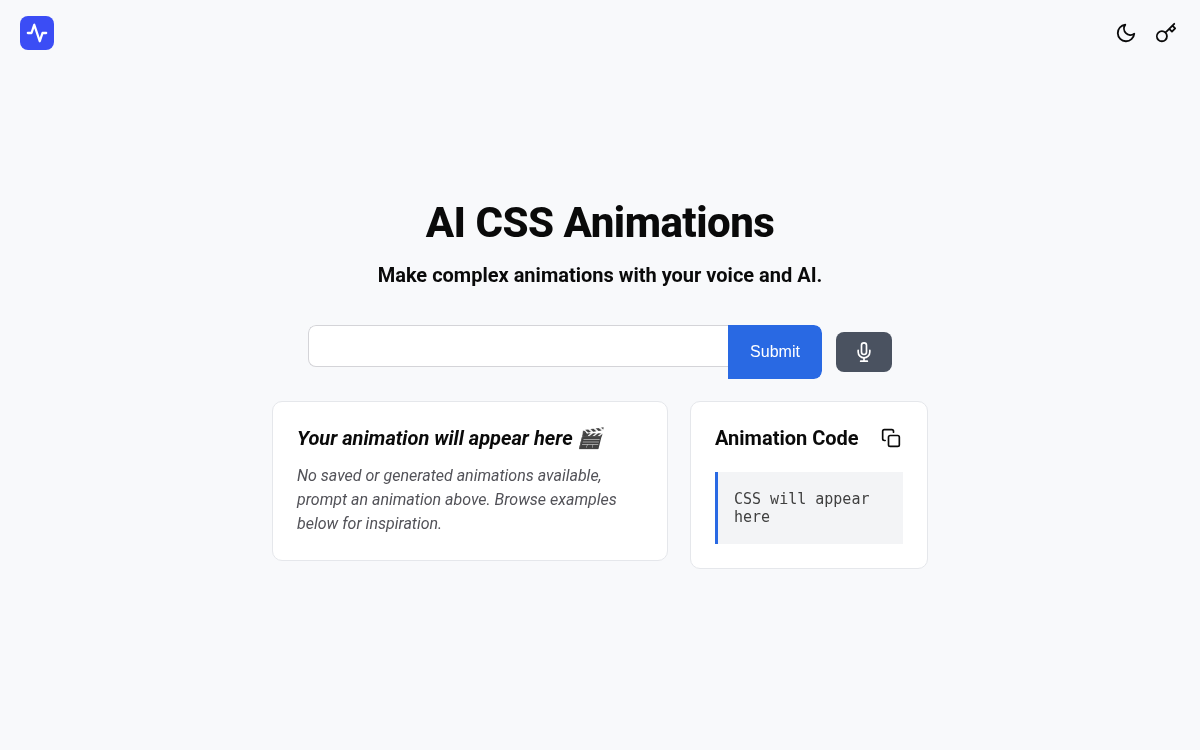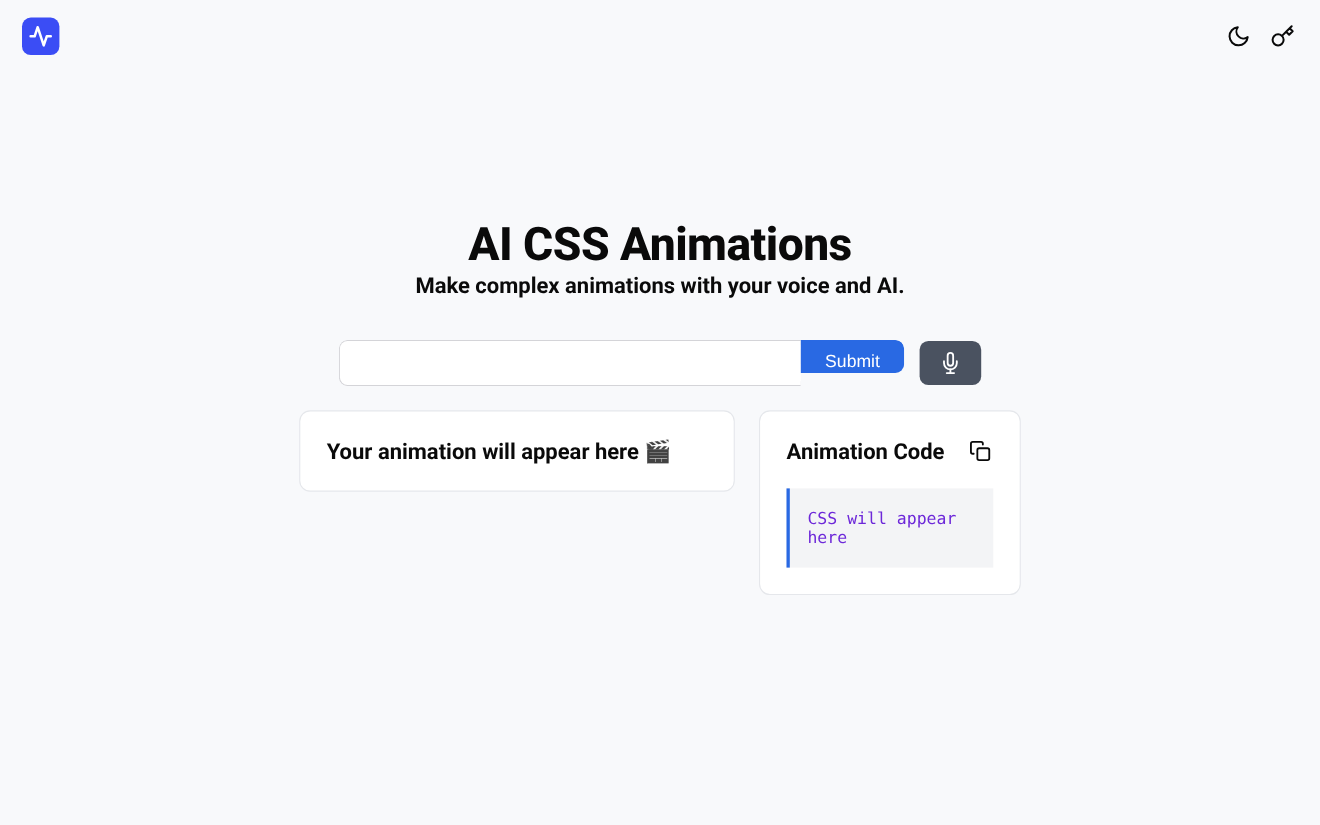--- a/index.html
+++ b/index.html
@@ -62,21 +62,21 @@
       text-align: center;
       letter-spacing: -0.5px;
       margin-top: 32px;
     }
 
     .subtitle {
       font-size: 20px;
       font-weight: 700;
       color: #0a0a0a;
       text-align: center;
-      margin-top: 0;
+      margin-top: 16px;
     }
 
     .input-row {
       display: flex;
       align-items: center;
       gap: 14px;
       margin-top: 38px;
     }
 
     .input-group {
@@ -91,21 +91,21 @@
       border: 1px solid #d4d4d8;
       border-right: none;
       border-radius: 8px 0 0 8px;
       padding: 0 14px;
       font-size: 15px;
       background: #fff;
       outline: none;
     }
 
     .submit-btn {
-      height: 30px;
+      height: 54px;
       padding: 12px 22px;
       background: #2969e3;
       color: #fff;
       border: none;
       font-size: 16px;
       font-weight: 500;
       cursor: pointer;
       border-radius: 0 8px 8px 0;
     }
 
@@ -130,20 +130,21 @@
 
     .card {
       background: #fff;
       border: 1px solid #e5e7eb;
       border-radius: 10px;
       padding: 24px;
     }
 
     .card-left {
       width: 396px;
+      font-style: italic;
     }
 
     .card-right {
       width: 238px;
     }
 
     .card-title {
       font-size: 20px;
       font-weight: 700;
       color: #0a0a0a;
@@ -171,21 +172,21 @@
       line-height: 1.5;
     }
 
     .code-block {
       margin-top: 22px;
       background: #f3f4f6;
       border-left: 3px solid #2969e3;
       padding: 18px 16px;
       font-family: ui-monospace, "SF Mono", Menlo, Monaco, Consolas, monospace;
       font-size: 15px;
-      color: #6d28d9;
+      color: #404040;
     }
   </style>
 </head>
 <body>
 
 <div class="top-bar">
   <div class="logo">
     <svg width="22" height="22" viewBox="0 0 24 24" fill="none" stroke="#fff" stroke-width="2.5" stroke-linecap="round" stroke-linejoin="round">
       <polyline points="22 12 18 12 15 21 9 3 6 12 2 12"></polyline>
     </svg>
@@ -219,20 +220,21 @@
         <path d="M19 10v2a7 7 0 0 1-14 0v-2"></path>
         <line x1="12" y1="19" x2="12" y2="23"></line>
         <line x1="8" y1="23" x2="16" y2="23"></line>
       </svg>
     </button>
   </div>
 
   <div class="cards-row">
     <div class="card card-left">
       <h2 class="card-title">Your animation will appear here 🎬</h2>
+      <p class="card-desc">No saved or generated animations available, prompt an animation above. Browse examples below for inspiration.</p>
     </div>
 
     <div class="card card-right">
       <div class="card-right-header">
         <h2 class="card-title">Animation Code</h2>
         <div class="copy-btn">
           <svg width="20" height="20" viewBox="0 0 24 24" fill="none" stroke="#0a0a0a" stroke-width="2" stroke-linecap="round" stroke-linejoin="round">
             <rect x="9" y="9" width="13" height="13" rx="2" ry="2"></rect>
             <path d="M5 15H4a2 2 0 0 1-2-2V4a2 2 0 0 1 2-2h9a2 2 0 0 1 2 2v1"></path>
           </svg>

